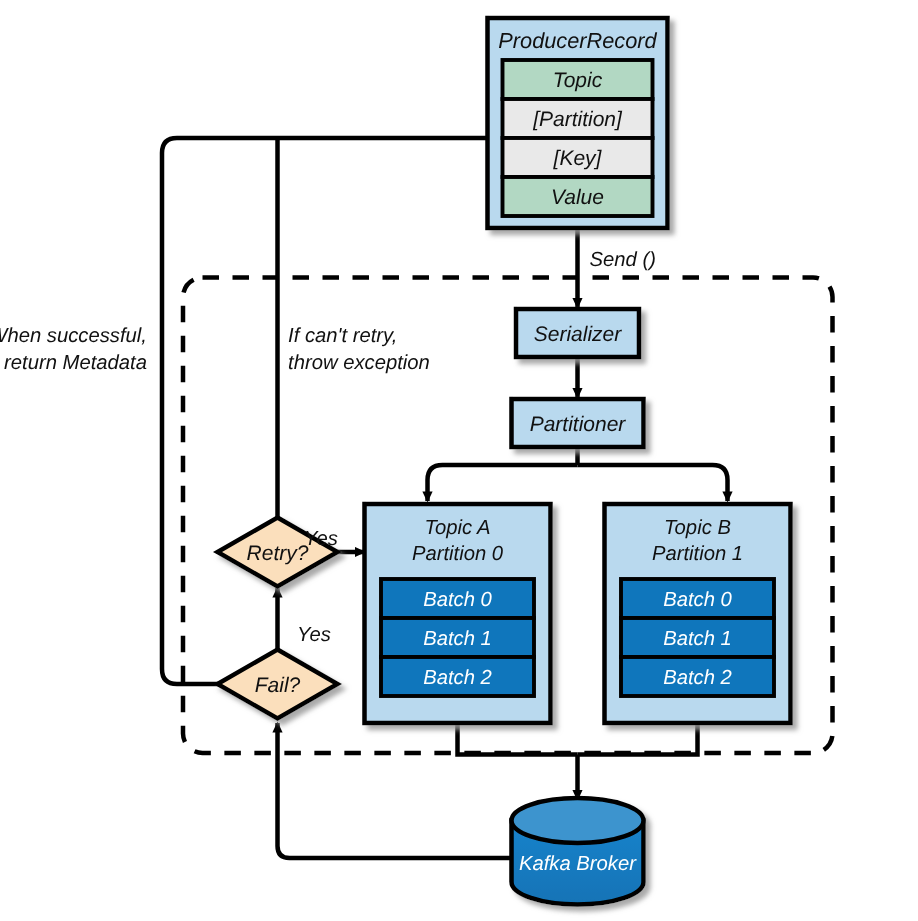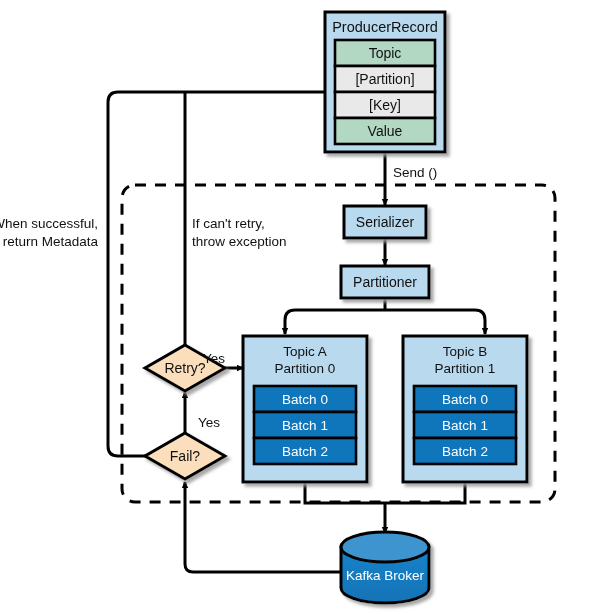--- a/index.html
+++ b/index.html
@@ -1,18 +1,18 @@
 <!DOCTYPE html>
 <html><head>
 <meta charset="utf-8">
 <style>
   html,body{margin:0;padding:0;background:#ffffff;}
   body{width:612px;height:614px;overflow:hidden;
        font-family:"Liberation Sans","DejaVu Sans",sans-serif;}
-  #stage{position:relative;width:612px;height:540px;}
+  #stage{position:relative;width:612px;height:540px;font-style:italic;}
   svg{position:absolute;left:0;top:0;width:612px;height:614px;}
   .lbl{font-family:"Liberation Sans","DejaVu Sans",sans-serif;fill:#111;}
 </style>
 </head>
 <body>
 
 <div id="stage">
 <svg viewBox="0 0 612 614" xmlns="http://www.w3.org/2000/svg">
   <defs>
     <marker id="arrow" markerWidth="10" markerHeight="10" refX="6.4" refY="3.4" orient="auto" markerUnits="userSpaceOnUse">

